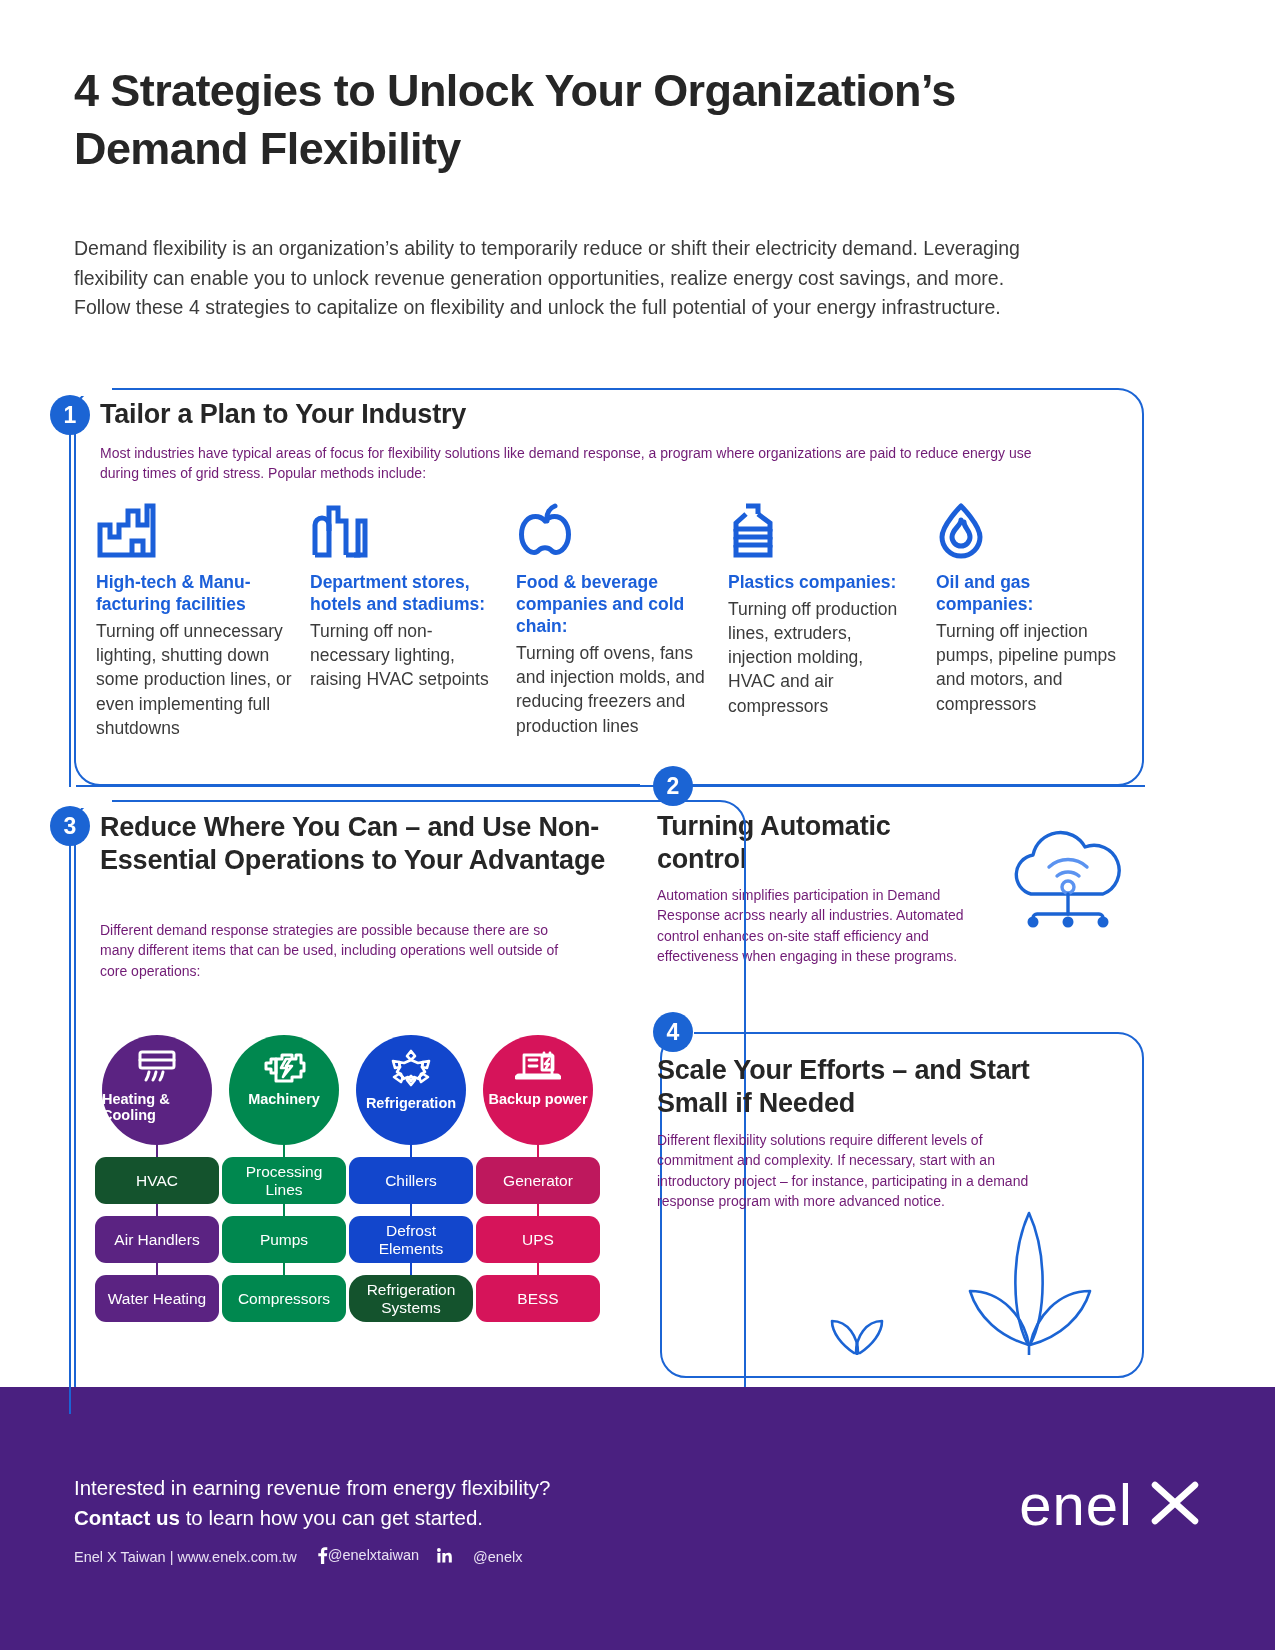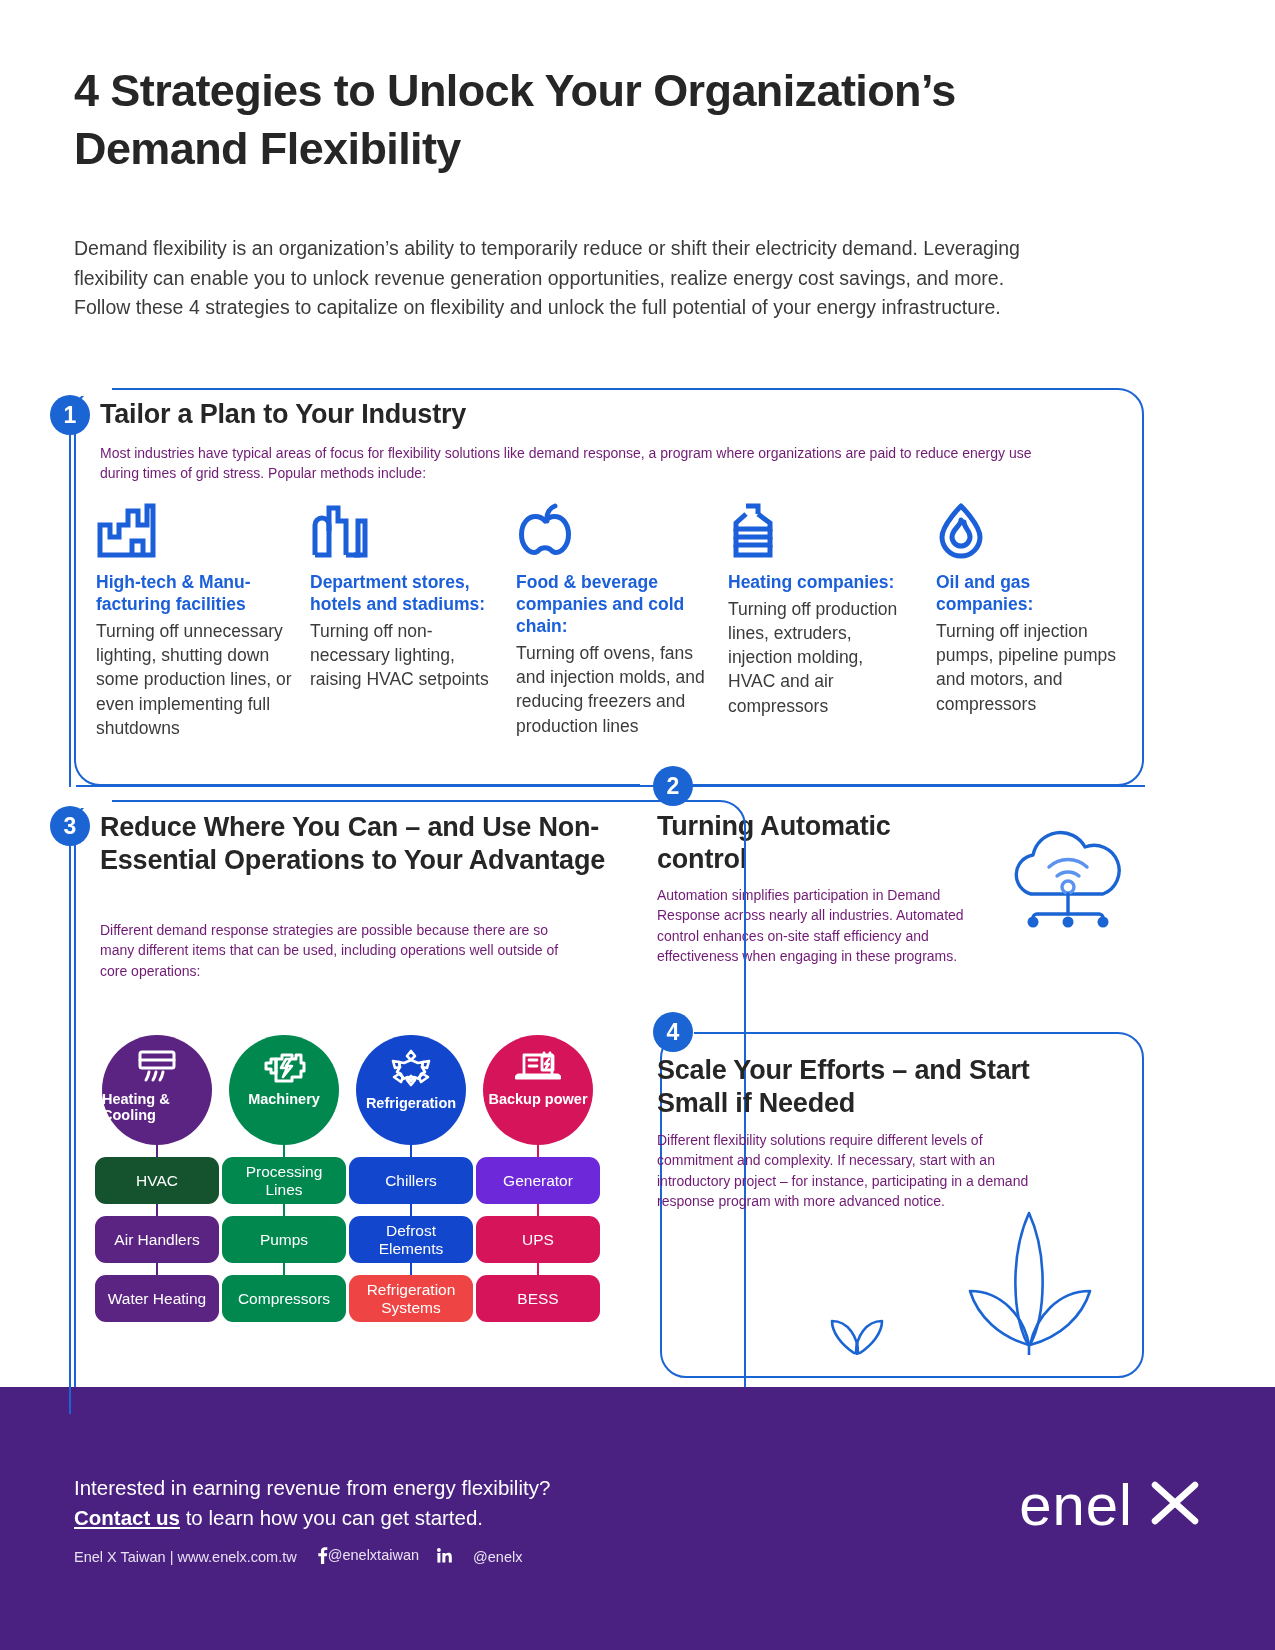--- a/index.html
+++ b/index.html
@@ -77,21 +77,21 @@
     align-items: center; justify-content: center; text-align: center;
     font-size: 15.5px; line-height: 1.12; padding: 0 6px;
   }
 
   
   .footer {
     position: absolute; left: 0; top: 1387px; width: 1275px; height: 263px;
     background: #4a2080;
   }
   .f1 { position: absolute; left: 74px; top: 86px; color: #fff; font-size: 20.5px; line-height: 1.48; }
-  .f1 b { font-weight: 700; text-decoration: underline; }
+  .f1 b { font-weight: 700; }
   .f2 { position: absolute; left: 74px; top: 160px; color: #e9e2f3; font-size: 14.5px; display: flex; align-items: center; gap: 10px; }
   .logo { position: absolute; right: 72px; top: 88px; display: flex; align-items: center; gap: 14px; }
   .logo .word { color: #fff; font-size: 58px; font-weight: 300; letter-spacing: 1px; line-height: 1; }
 </style>
 </head>
 <body>
 
 <div class="page">
 
   <div class="title">4 Strategies to Unlock Your Organization’s Demand Flexibility</div>
@@ -153,21 +153,21 @@
       <svg width="50" height="56" viewBox="0 0 50 56">
         <g fill="none" stroke="#1b5fd9" stroke-width="5" stroke-linejoin="miter">
           <path d="M18 3 h12 v8"></path>
           <path d="M18 11 L8 20 v6 h34 v-6 L30 11"></path>
           <path d="M8 26 v8 h34 v-8"></path>
           <path d="M8 34 v8 h34 v-8"></path>
           <path d="M8 42 v10 h34 v-10"></path>
         </g>
       </svg>
     </div>
-    <div class="h">Heating companies:</div>
+    <div class="h">Plastics companies:</div>
     <div class="t">Turning off production lines, extruders, injection molding, HVAC and air compressors</div>
   </div>
 
   <div class="ind" style="left:936px; width:190px;">
     <div class="ic">
       <svg width="50" height="56" viewBox="0 0 50 56">
         <g fill="none" stroke="#1b5fd9" stroke-width="5" stroke-linejoin="round" stroke-linecap="round">
           <path d="M25 3 C25 3 6 22 6 34 a19 19 0 0 0 38 0 C44 22 25 3 25 3 Z"></path>
           <path d="M25 17 c0 6-9 9-9 17 a9 9 0 0 0 18 0 c0-7-6-9-6-15"></path>
         </g>
@@ -271,41 +271,41 @@
           </g>
         </svg>
       </span>
       <span class="clab">Refrigeration</span>
     </div>
     <div class="conn" style="background:#1246cc;"></div>
     <div class="pill" style="background:#1246cc;">Chillers</div>
     <div class="conn" style="background:#1246cc;"></div>
     <div class="pill" style="background:#1246cc;">Defrost Elements</div>
     <div class="conn" style="background:#1246cc;"></div>
-    <div class="pill" style="background:#ef4444;">Refrigeration Systems</div>
+    <div class="pill" style="background:#14532d;border-radius:17px;">Refrigeration Systems</div>
   </div>
 
   <div class="catcol" style="left:476px; top:1035px;">
     <div class="circle" style="background:#d6145a;">
       <span>
         <svg width="46" height="34" viewBox="0 0 46 34">
           <g fill="none" stroke="#ffffff" stroke-width="2.8" stroke-linecap="round" stroke-linejoin="round">
             <path d="M9 26 V6 h28 v20"></path>
             <path d="M4 26 h38 a3 3 0 0 1 3 3 H1 a3 3 0 0 1 3-3 Z"></path>
             <path d="M14 11 h8 M14 17 h8"></path>
             <path d="M29 4 v3 M35 4 v3"></path>
             <path d="M27 7 h11 v14 h-11 Z"></path>
             <path d="M34 10 l-4 5 h4 l-3 4" stroke-width="2.4"></path>
           </g>
         </svg>
       </span>
       <span class="clab">Backup power</span>
     </div>
     <div class="conn" style="background:#d6145a;"></div>
-    <div class="pill" style="background:#6d28d9;">Generator</div>
+    <div class="pill" style="background:#be185d;">Generator</div>
     <div class="conn" style="background:#d6145a;"></div>
     <div class="pill" style="background:#d6145a;">UPS</div>
     <div class="conn" style="background:#d6145a;"></div>
     <div class="pill" style="background:#d6145a;">BESS</div>
   </div>
 
   <div class="box" id="box4"></div>
   <div class="mask" style="left:648px; top:1026px; width:46px; height:14px;"></div>
   <div class="num" style="left:653px; top:1012px;">4</div>
 

